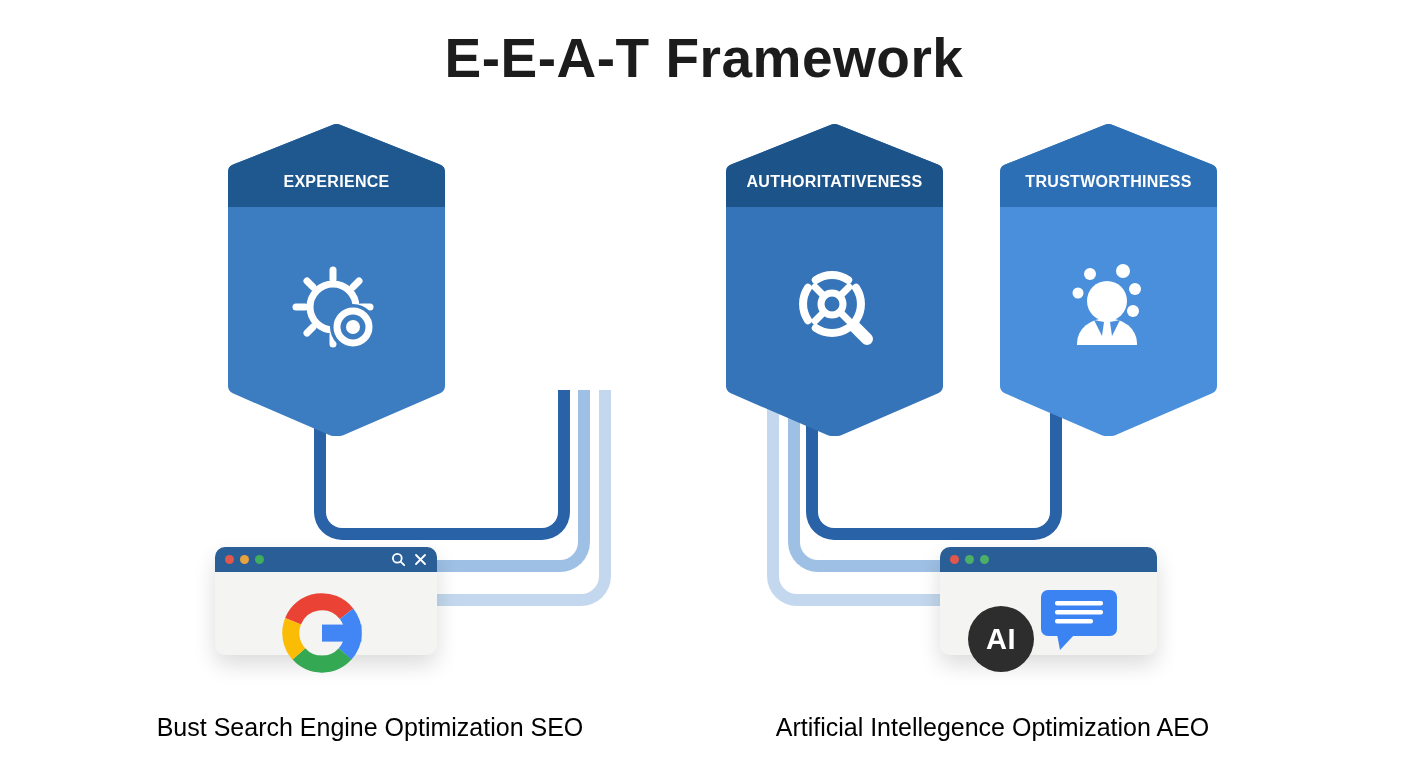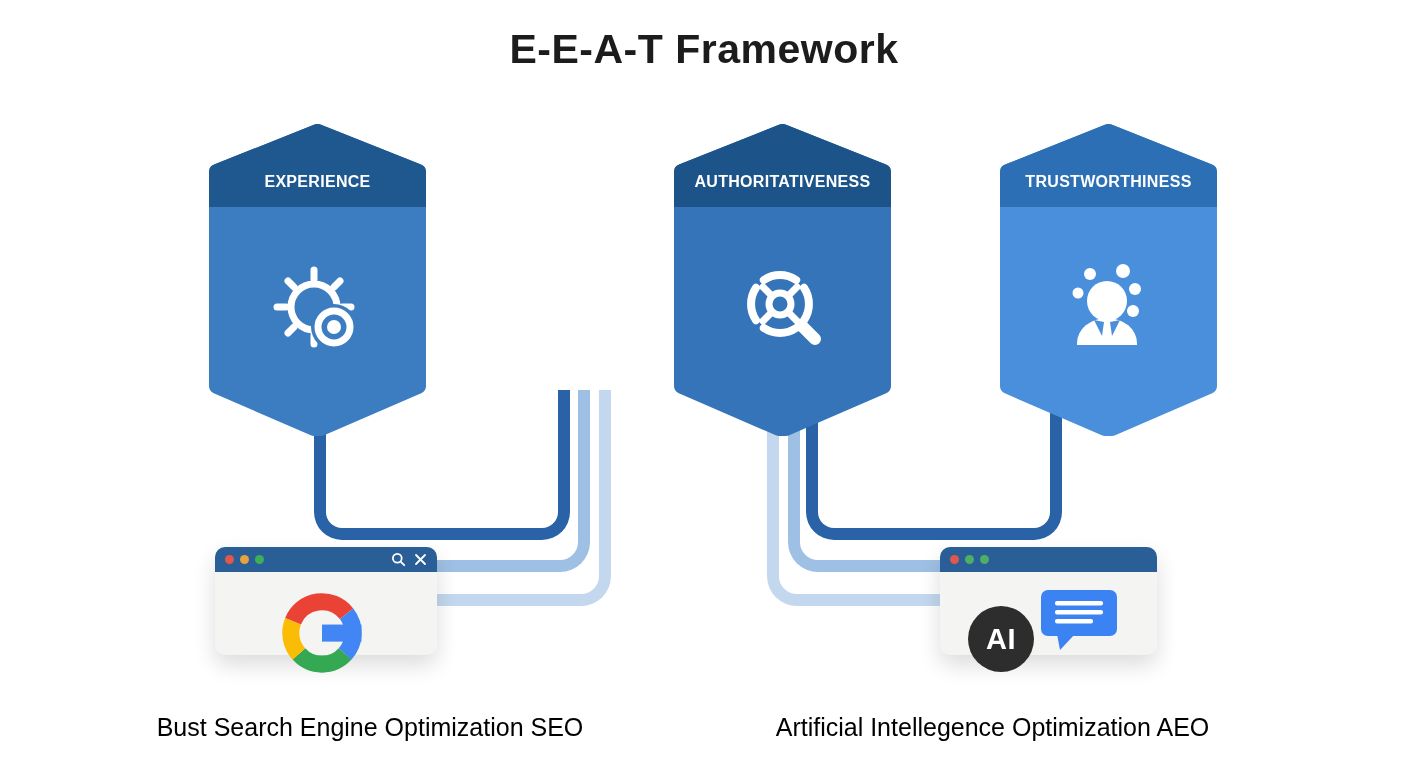--- a/index.html
+++ b/index.html
@@ -1,19 +1,19 @@
 <!DOCTYPE html>
 <html><head>
 <meta charset="utf-8">
 <style>
   html,body{margin:0;padding:0;background:#ffffff;}
   .stage{position:relative;width:1408px;height:768px;background:#ffffff;overflow:hidden;
          font-family:"Liberation Sans",sans-serif;}
   .title{position:absolute;top:26px;left:0;width:100%;margin:0;text-align:center;
-         font-size:41px;font-weight:700;color:#1c1c1c;letter-spacing:0.5px;}
+         font-size:55px;font-weight:700;color:#1c1c1c;letter-spacing:0.5px;}
 
   
   .pipe{position:absolute;z-index:1;box-sizing:border-box;}
   .pipe-dark-left{left:314px;top:390px;width:256px;height:150px;
      border-left:12px solid #2a62a8;border-right:12px solid #2a62a8;border-bottom:12px solid #2a62a8;
      border-radius:0 0 28px 28px;}
   .pipe-med-left{left:420px;top:390px;width:170px;height:182px;
      border-right:12px solid #9ec0e4;border-bottom:12px solid #9ec0e4;border-bottom-right-radius:30px;}
   .pipe-light-left{left:420px;top:390px;width:191px;height:216px;
      border-right:12px solid #c3d8ee;border-bottom:12px solid #c3d8ee;border-bottom-right-radius:30px;}
@@ -55,21 +55,21 @@
 
   <h1 class="title">E-E-A-T Framework</h1>
 
   <div class="pipe pipe-dark-left"></div>
   <div class="pipe pipe-med-left"></div>
   <div class="pipe pipe-light-left"></div>
   <div class="pipe pipe-dark-right"></div>
   <div class="pipe pipe-med-right"></div>
   <div class="pipe pipe-light-right"></div>
 
-  <div class="hex" style="left:209px;--head:#1f578f;--body:#3c7cc1">
+  <div class="hex" style="left:228px;--head:#1f578f;--body:#3c7cc1">
     <svg viewBox="0 0 217 312" width="217" height="312">
       <defs>
           <clipPath id="hc0">
             <rect x="0" y="0" width="217" height="83"></rect>
           </clipPath>
         </defs>
       <path class="hexp" d="M108.5 8 L209 48 L209 262 L112 304 L105 304 L8 262 L8 48 Z"></path>
       <path class="hexh" d="M108.5 8 L209 48 L209 262 L112 304 L105 304 L8 262 L8 48 Z" clip-path="url(#hc0)"></path>
     </svg>
     <div class="hex-label">EXPERIENCE</div>
@@ -86,21 +86,21 @@
         </g>
         <circle cx="44" cy="47" r="23" fill="none" stroke="#ffffff" stroke-width="7"></circle>
         <circle cx="64" cy="67" r="23" fill="var(--body)"></circle>
         <circle cx="64" cy="67" r="16" fill="none" stroke="#ffffff" stroke-width="7"></circle>
         <circle cx="64" cy="67" r="7" fill="#ffffff"></circle>
       </svg>
     </div>
   </div>
 
 
-  <div class="hex" style="left:674px;--head:#1c5389;--body:#3674b9">
+  <div class="hex" style="left:726px;--head:#1c5389;--body:#3674b9">
     <svg viewBox="0 0 217 312" width="217" height="312">
       <defs>
           <clipPath id="hc2">
             <rect x="0" y="0" width="217" height="83"></rect>
           </clipPath>
         </defs>
       <path class="hexp" d="M108.5 8 L209 48 L209 262 L112 304 L105 304 L8 262 L8 48 Z"></path>
       <path class="hexh" d="M108.5 8 L209 48 L209 262 L112 304 L105 304 L8 262 L8 48 Z" clip-path="url(#hc2)"></path>
     </svg>
     <div class="hex-label">AUTHORITATIVENESS</div>

